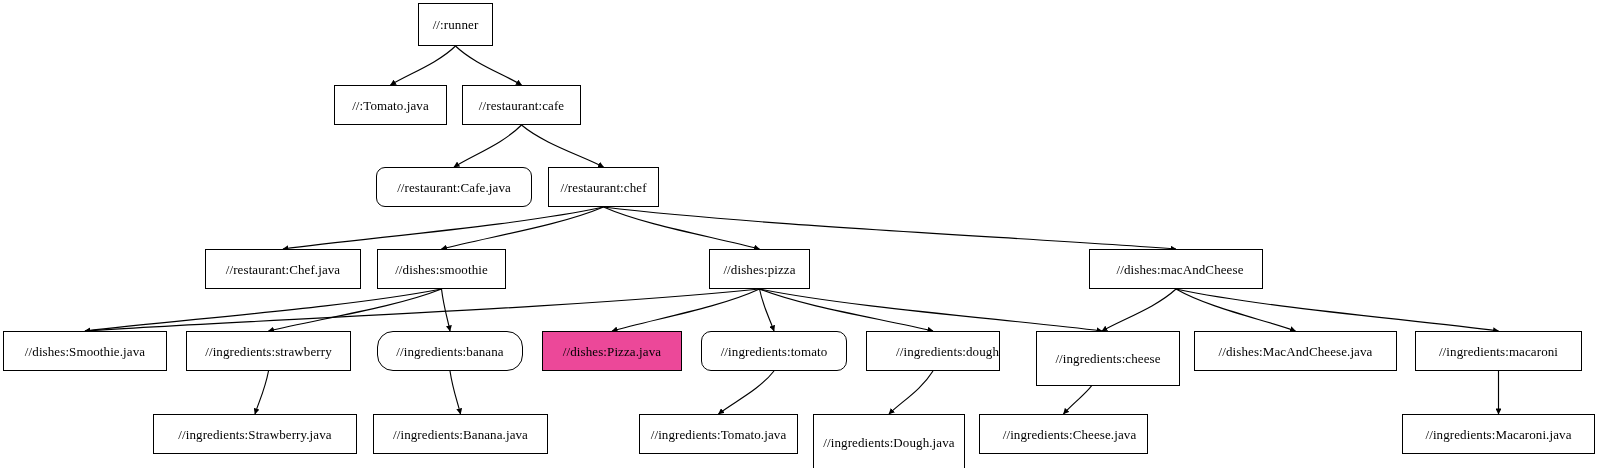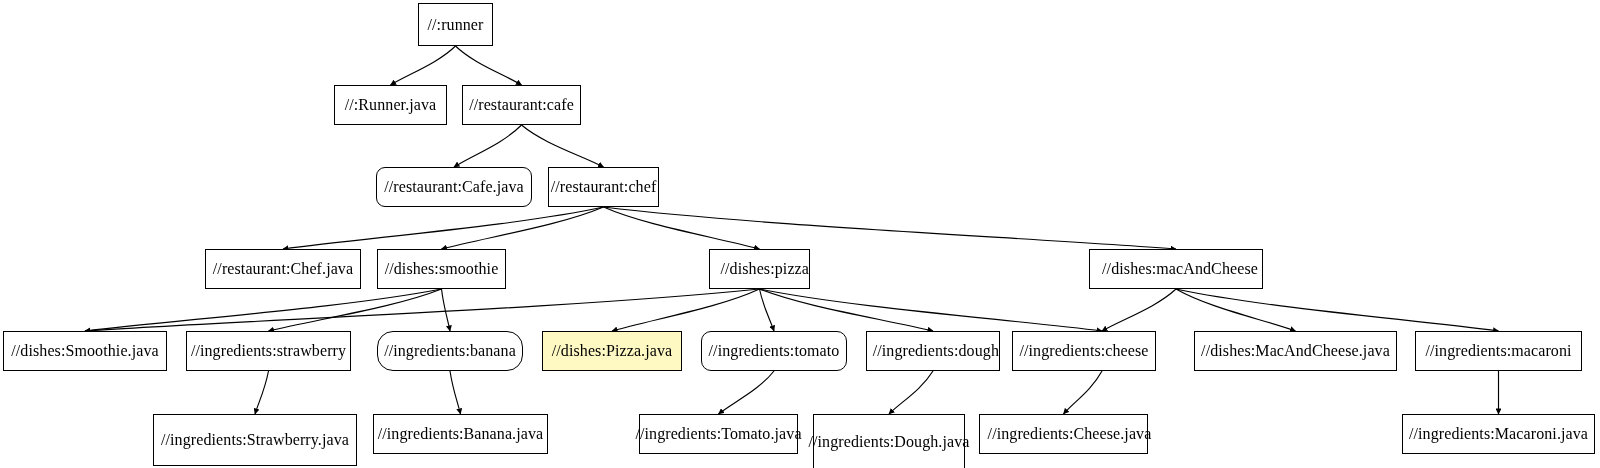--- a/index.html
+++ b/index.html
@@ -24,21 +24,21 @@
     pointer-events: none;
   }
   .gnode {
     position: absolute;
     box-sizing: border-box;
     border: 1px solid #000000;
     background: #ffffff;
     display: flex;
     align-items: center;
     justify-content: center;
-    font-size: 16px;
+    font-size: 13px;
     color: #000000;
     line-height: 1;
     white-space: nowrap;
     letter-spacing: 0.1px;
   }
 </style>
 </head>
 <body>
 
 <div id="graph-root">
@@ -74,71 +74,71 @@
         <path d="M 933 371 C 920.9 390.35, 901.1 401.96, 889 414" fill="none" stroke="#000000" stroke-width="1.15" marker-end="url(#arrow)"></path>
         <path d="M 1102 371 C 1091.4125 390.35, 1074.0875 401.96, 1063.5 414" fill="none" stroke="#000000" stroke-width="1.15" marker-end="url(#arrow)"></path>
         <path d="M 1498.5 371 C 1498.5 390.35, 1498.5 401.96, 1498.5 414" fill="none" stroke="#000000" stroke-width="1.15" marker-end="url(#arrow)"></path>
       </g>
   </svg>
   <div id="node-layer">
       <div class="gnode" style="left: 418px; top: 3px; width: 75px; height: 43px; border-color: rgb(0, 0, 0); background: rgb(255, 255, 255);">
         <span>//:runner</span>
       </div>
       <div class="gnode" style="left: 334px; top: 85px; width: 113px; height: 40px; border-color: rgb(0, 0, 0); background: rgb(255, 255, 255);">
-        <span>//:Runner.java</span>
+        <span>//:Tomato.java</span>
       </div>
       <div class="gnode" style="left: 462px; top: 85px; width: 119px; height: 40px; border-color: rgb(0, 0, 0); background: rgb(255, 255, 255);">
         <span>//restaurant:cafe</span>
       </div>
       <div class="gnode" style="left: 376px; top: 167px; width: 156px; height: 40px; border-color: rgb(0, 0, 0); background: rgb(255, 255, 255); border-radius: 9px;">
         <span>//restaurant:Cafe.java</span>
       </div>
       <div class="gnode" style="left: 548px; top: 167px; width: 111px; height: 40px; border-color: rgb(0, 0, 0); background: rgb(255, 255, 255);">
         <span>//restaurant:chef</span>
       </div>
       <div class="gnode" style="left: 205px; top: 249px; width: 156px; height: 40px; border-color: rgb(0, 0, 0); background: rgb(255, 255, 255);">
         <span>//restaurant:Chef.java</span>
       </div>
       <div class="gnode" style="left: 377px; top: 249px; width: 129px; height: 40px; border-color: rgb(0, 0, 0); background: rgb(255, 255, 255);">
         <span>//dishes:smoothie</span>
       </div>
-      <div class="gnode" style="left: 709px; top: 249px; width: 101px; height: 40px; border-color: rgb(0, 0, 0); background: rgb(255, 255, 255); justify-content: flex-end;">
+      <div class="gnode" style="left: 709px; top: 249px; width: 101px; height: 40px; border-color: rgb(0, 0, 0); background: rgb(255, 255, 255);">
         <span>//dishes:pizza</span>
       </div>
       <div class="gnode" style="left: 1089px; top: 249px; width: 174px; height: 40px; border-color: rgb(0, 0, 0); background: rgb(255, 255, 255); padding-left: 8px;">
         <span>//dishes:macAndCheese</span>
       </div>
       <div class="gnode" style="left: 3px; top: 331px; width: 164px; height: 40px; border-color: rgb(0, 0, 0); background: rgb(255, 255, 255);">
         <span>//dishes:Smoothie.java</span>
       </div>
       <div class="gnode" style="left: 186px; top: 331px; width: 165px; height: 40px; border-color: rgb(0, 0, 0); background: rgb(255, 255, 255);">
         <span>//ingredients:strawberry</span>
       </div>
       <div class="gnode" style="left: 377px; top: 331px; width: 146px; height: 40px; border-color: rgb(0, 0, 0); background: rgb(255, 255, 255); border-radius: 16px;">
         <span>//ingredients:banana</span>
       </div>
-      <div class="gnode" style="left: 542px; top: 331px; width: 140px; height: 40px; border-color: rgb(0, 0, 0); background: #fef9c3;">
+      <div class="gnode" style="left: 542px; top: 331px; width: 140px; height: 40px; border-color: rgb(0, 0, 0); background: #ec4899;">
         <span>//dishes:Pizza.java</span>
       </div>
       <div class="gnode" style="left: 701px; top: 331px; width: 146px; height: 40px; border-color: rgb(0, 0, 0); background: rgb(255, 255, 255); border-radius: 10px;">
         <span>//ingredients:tomato</span>
       </div>
       <div class="gnode" style="left: 866px; top: 331px; width: 134px; height: 40px; border-color: rgb(0, 0, 0); background: rgb(255, 255, 255); justify-content: flex-end;">
         <span>//ingredients:dough</span>
       </div>
-      <div class="gnode" style="left: 1012px; top: 331px; width: 144px; height: 40px; border-color: rgb(0, 0, 0); background: rgb(255, 255, 255); align-items: center;">
+      <div class="gnode" style="left: 1036px; top: 331px; width: 144px; height: 55px; border-color: rgb(0, 0, 0); background: rgb(255, 255, 255); align-items: center;">
         <span>//ingredients:cheese</span>
       </div>
       <div class="gnode" style="left: 1194px; top: 331px; width: 203px; height: 40px; border-color: rgb(0, 0, 0); background: rgb(255, 255, 255);">
         <span>//dishes:MacAndCheese.java</span>
       </div>
       <div class="gnode" style="left: 1415px; top: 331px; width: 167px; height: 40px; border-color: rgb(0, 0, 0); background: rgb(255, 255, 255);">
         <span>//ingredients:macaroni</span>
       </div>
-      <div class="gnode" style="left: 153px; top: 414px; width: 204px; height: 52px; border-color: rgb(0, 0, 0); background: rgb(255, 255, 255);">
+      <div class="gnode" style="left: 153px; top: 414px; width: 204px; height: 40px; border-color: rgb(0, 0, 0); background: rgb(255, 255, 255);">
         <span>//ingredients:Strawberry.java</span>
       </div>
       <div class="gnode" style="left: 373px; top: 414px; width: 175px; height: 40px; border-color: rgb(0, 0, 0); background: rgb(255, 255, 255);">
         <span>//ingredients:Banana.java</span>
       </div>
       <div class="gnode" style="left: 639px; top: 414px; width: 159px; height: 40px; border-color: rgb(0, 0, 0); background: rgb(255, 255, 255);">
         <span>//ingredients:Tomato.java</span>
       </div>
       <div class="gnode" style="left: 813px; top: 414px; width: 152px; height: 56px; border-color: rgb(0, 0, 0); background: rgb(255, 255, 255);">
         <span>//ingredients:Dough.java</span>

